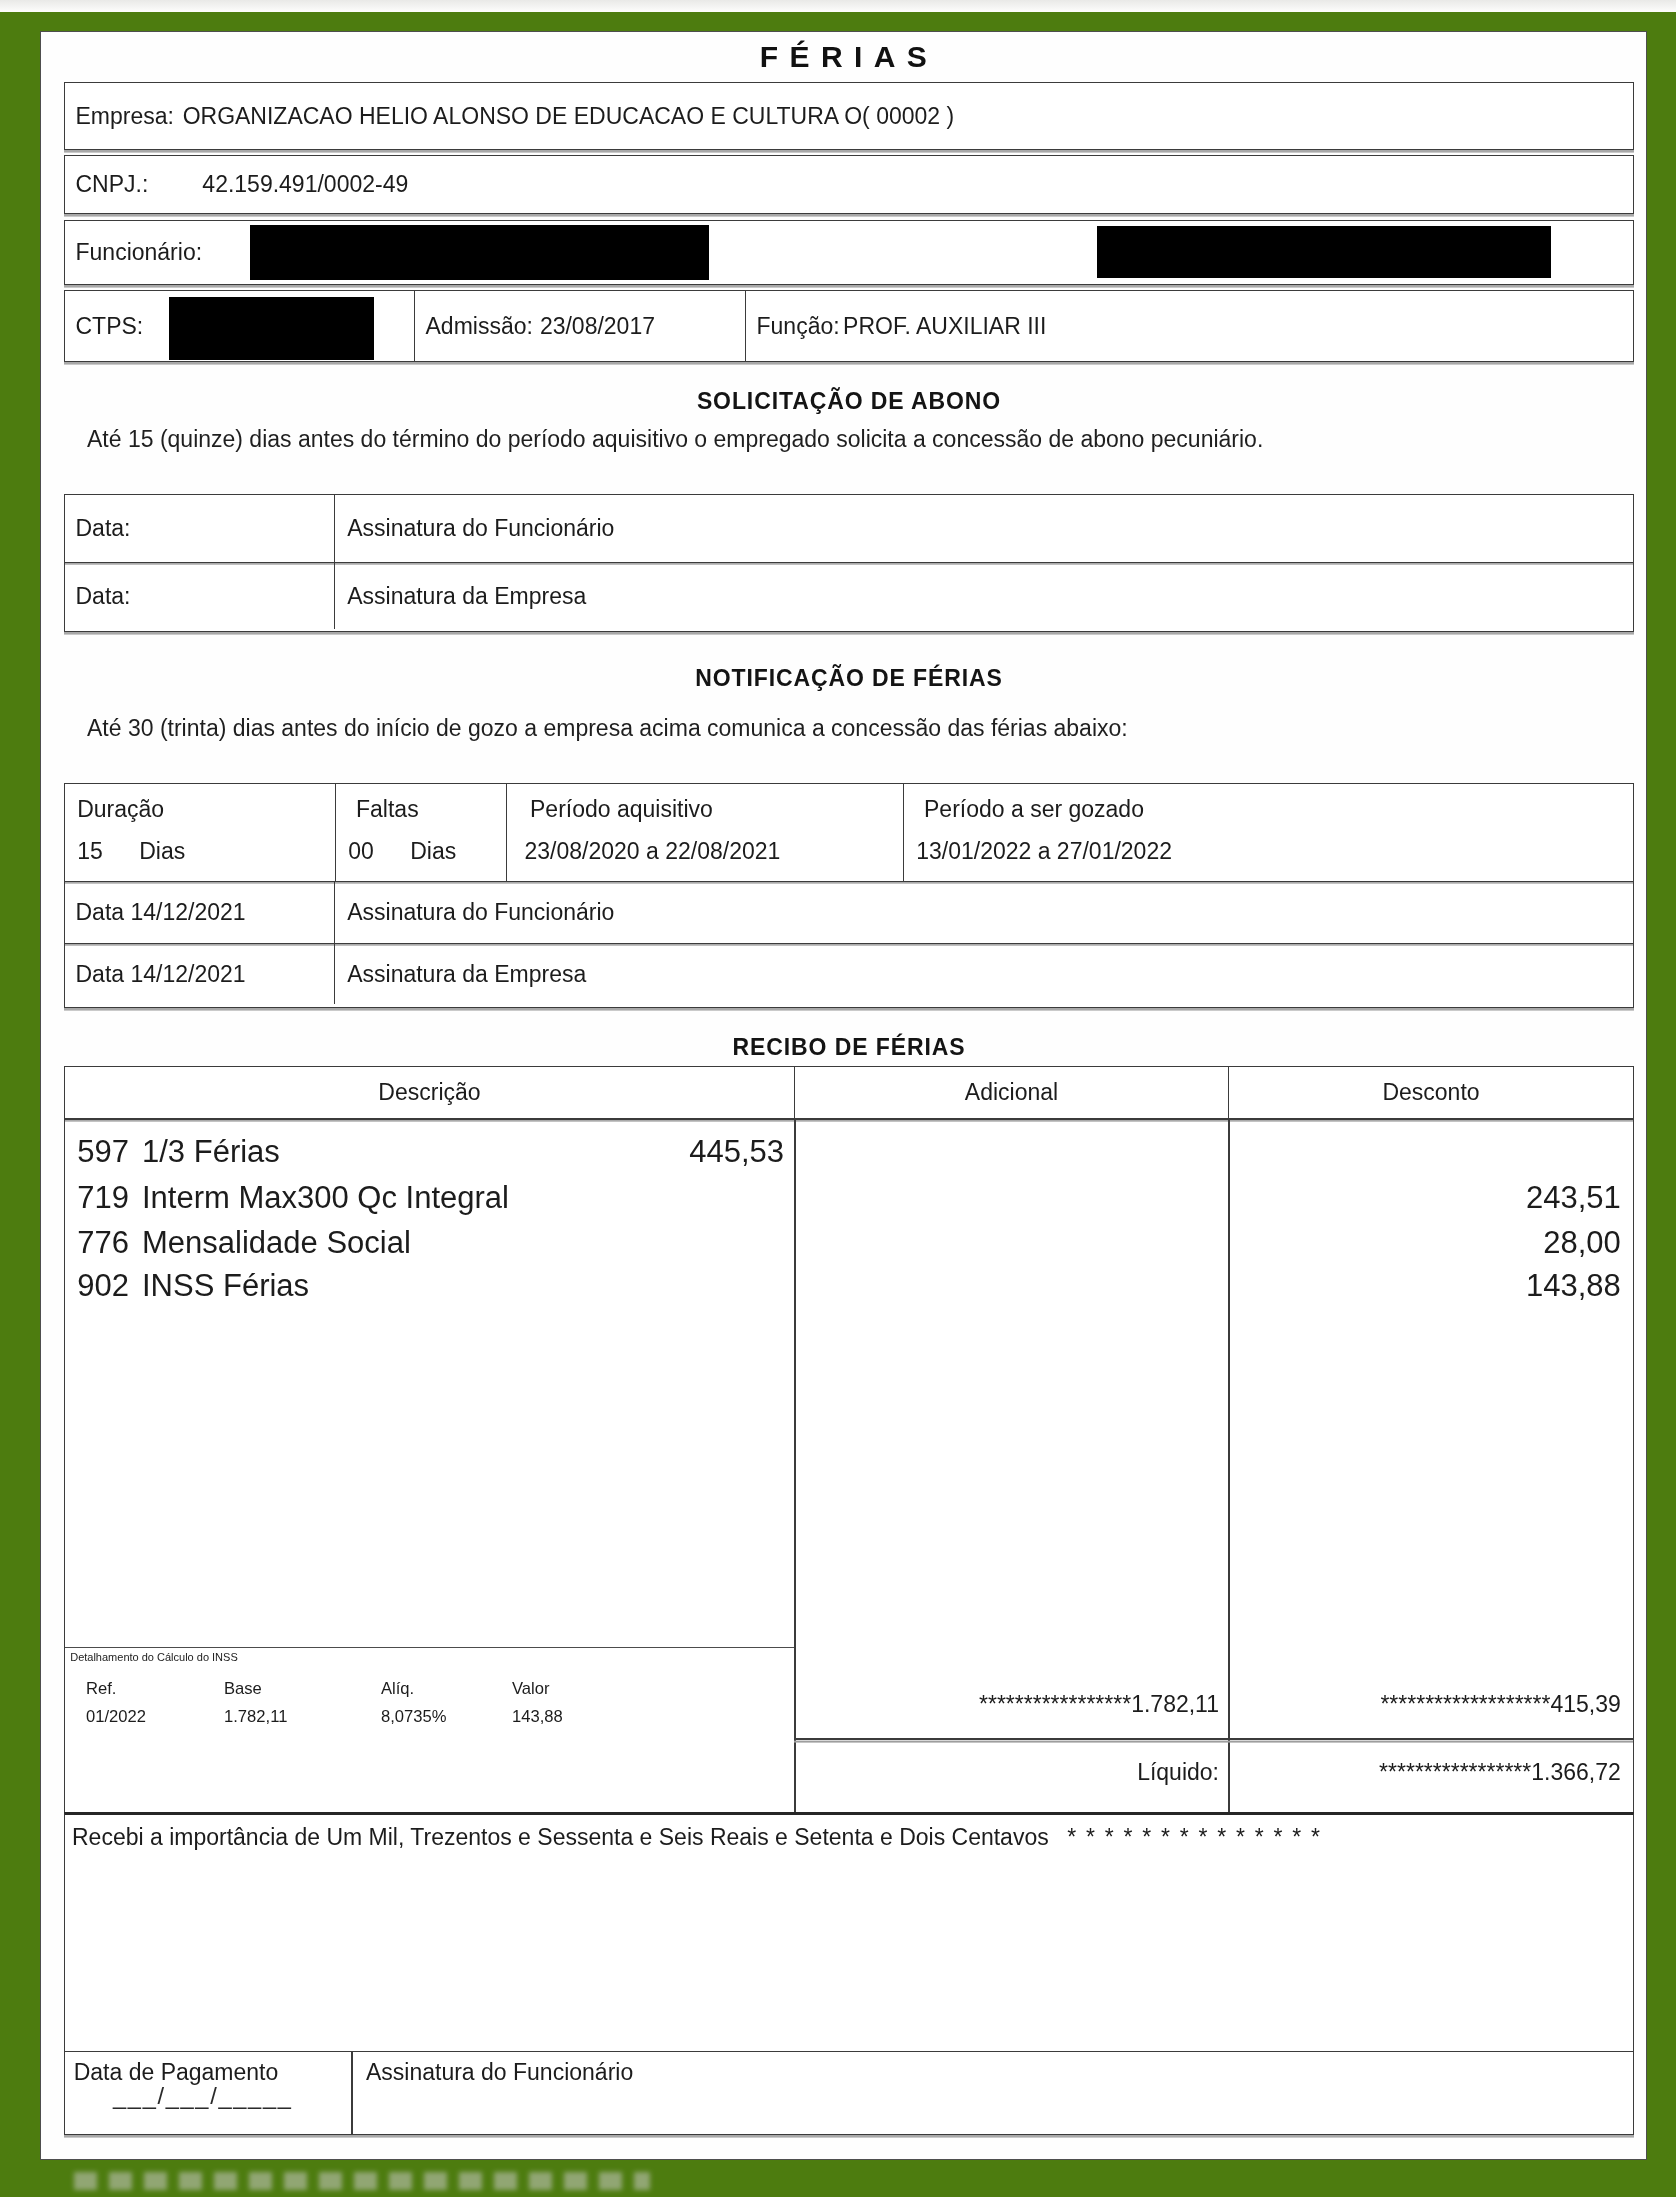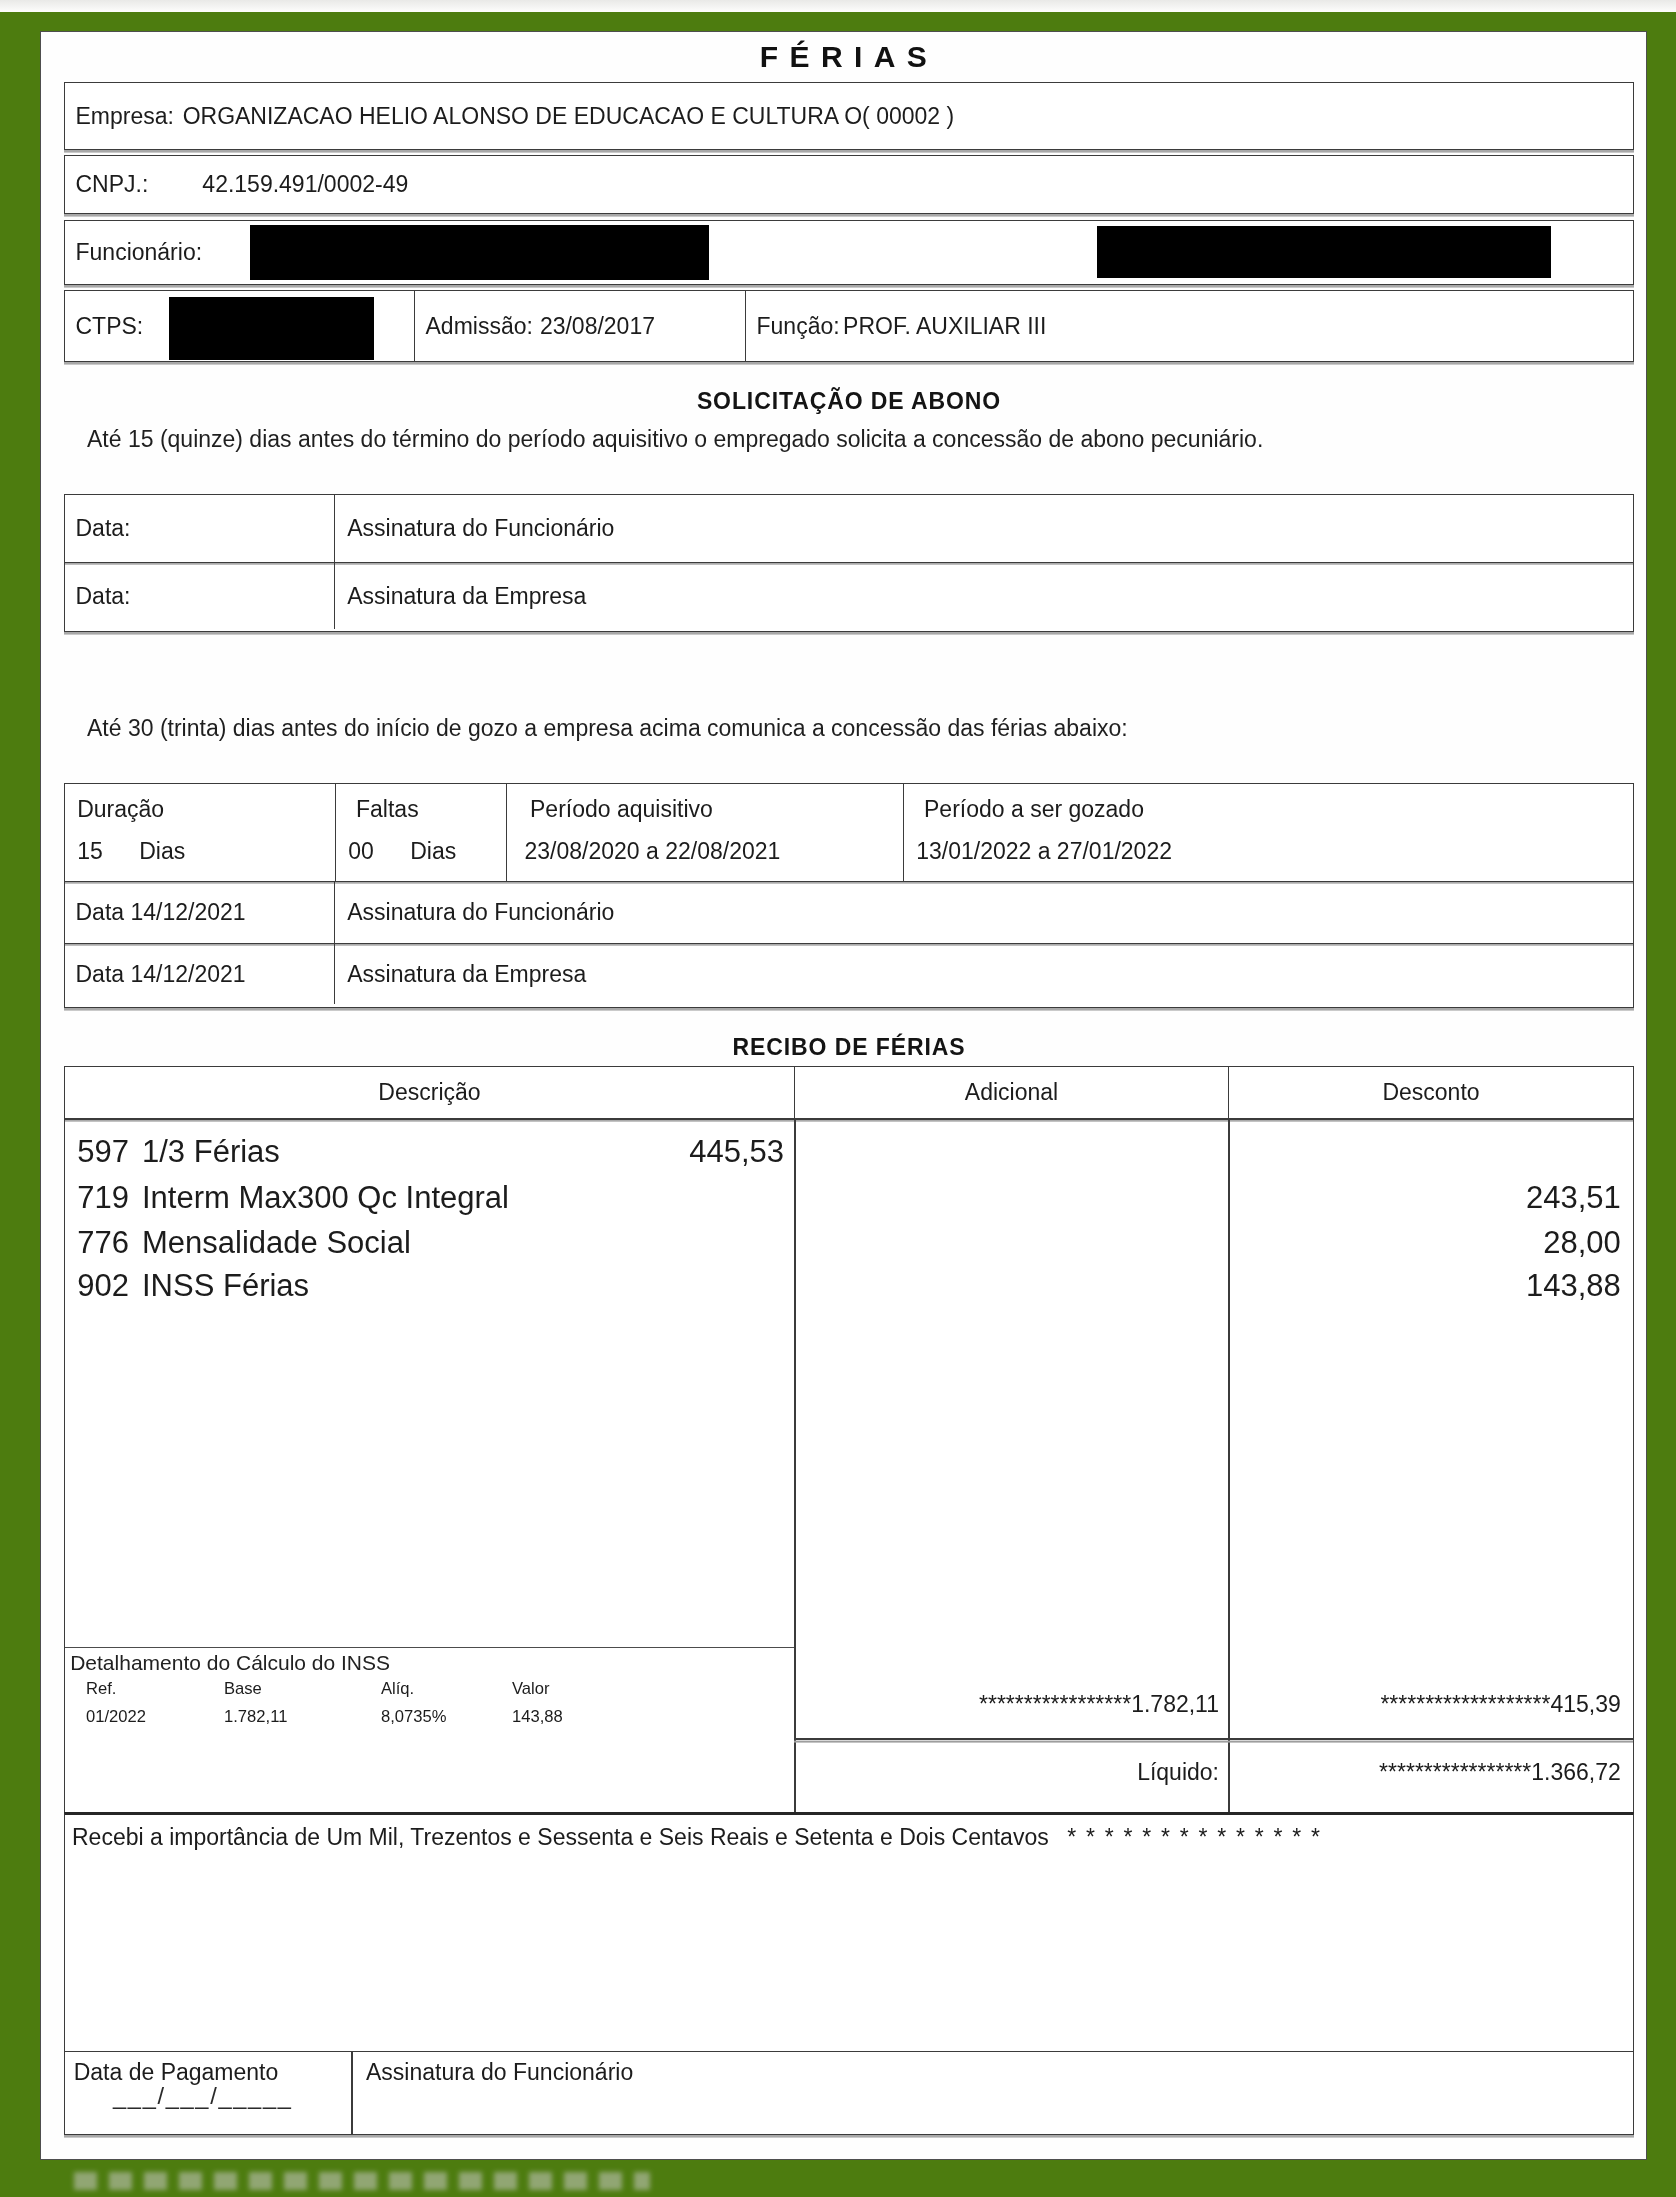--- a/index.html
+++ b/index.html
@@ -83,21 +83,21 @@
   .rc-h2 { width:434px; border-left:1.7px solid #3b3b3b; }
   .rc-h3 { flex:1; border-left:1.7px solid #3b3b3b; }
   .rc-vline { position:absolute; top:0; bottom:0; width:1.7px; background:#3b3b3b; }
   .rc-item { position:absolute; height:35px; width:100%; font-size:31px; }
   .rc-code { position:absolute; left:12.2px; top:0; }
   .rc-desc { position:absolute; left:77px; top:0; }
   .rc-adic { position:absolute; left:0; width:719px; top:0; text-align:right; }
   .rc-desc-val { position:absolute; left:1163px; right:12.2px; top:0; text-align:right; }
 
   .inss-box { position:absolute; left:0; top:580px; width:729px; border-top:1.7px solid #4c4c4c; }
-  .inss-title { position:absolute; left:5.2px; top:2.6px; font-size:21px; color:#222; }
+  .inss-title { position:absolute; left:5.2px; top:2.6px; font-size:11px; color:#222; }
   .inss-h, .inss-v { position:absolute; font-size:16.6px; white-space:nowrap; }
 
   .tot { position:absolute; font-size:23px; white-space:nowrap; }
   .tot-line { position:absolute; left:729px; right:0; top:671px; height:1.7px; background:#3b3b3b; box-shadow:0 2.6px 0 #9e9e9e; }
 
   
   #recebi-box { top:1812px; height:323px; border-top:3.5px solid #262626; }
   .recebi-text { position:absolute; left:7px; top:8.7px; width:1555px; font-size:23px; white-space:nowrap; }
   .pay-row { position:absolute; left:0; right:0; bottom:0; height:83px; border-top:1.7px solid #3b3b3b; }
   .pay-div { position:absolute; left:286px; top:0; bottom:0; width:1.7px; background:#3b3b3b; }
@@ -165,20 +165,21 @@
     <div class="ab-row">
       <div class="ab-c1">Data:</div>
       <div class="ab-c2">Assinatura do Funcionário</div>
     </div>
     <div class="ab-row">
       <div class="ab-c1">Data:</div>
       <div class="ab-c2">Assinatura da Empresa</div>
     </div>
   </div>
 
+  <div class="section-heading" style="top:665px">NOTIFICAÇÃO DE FÉRIAS</div>
   <div class="section-text" style="top:715px">Até 30 (trinta) dias antes do início de gozo a empresa acima comunica a concessão das férias abaixo:</div>
 
   <div class="box" id="notif-table">
     <div class="nt-top">
       <div class="nt-cell" style="width:270px">
         <span>Duração</span>
         <span class="nt-val">
           <span>15</span>
           <span class="nt-u">Dias</span>
         </span>

